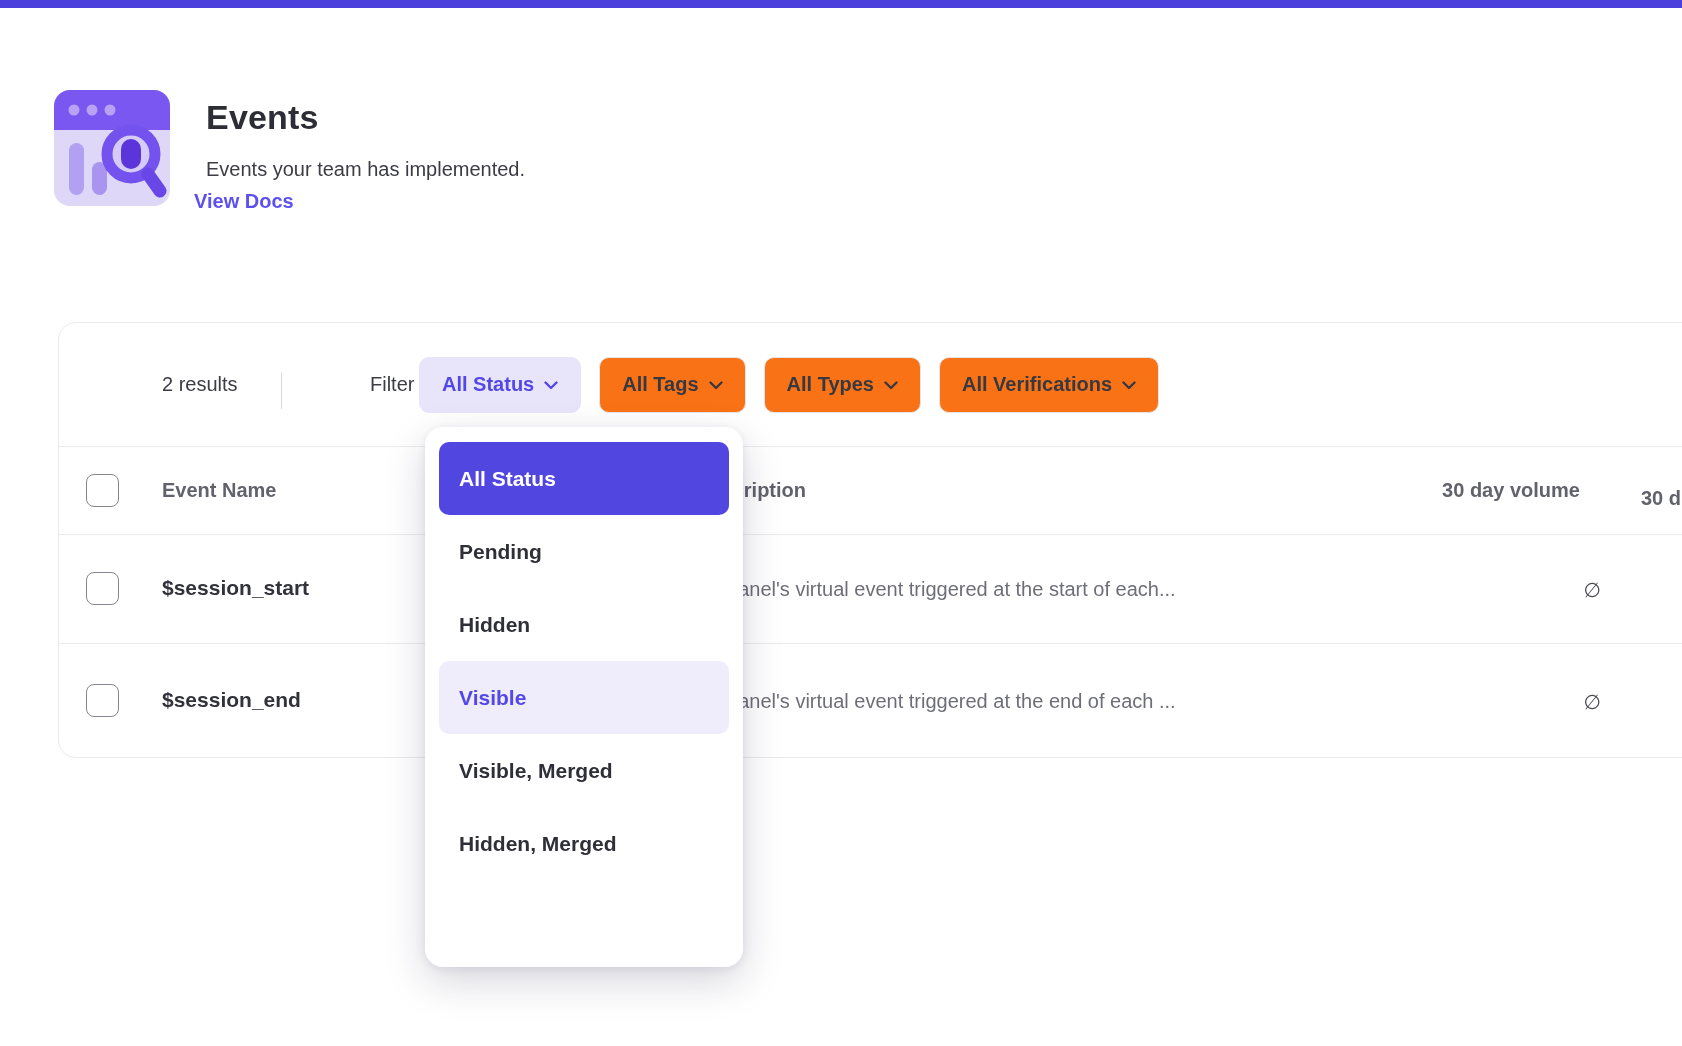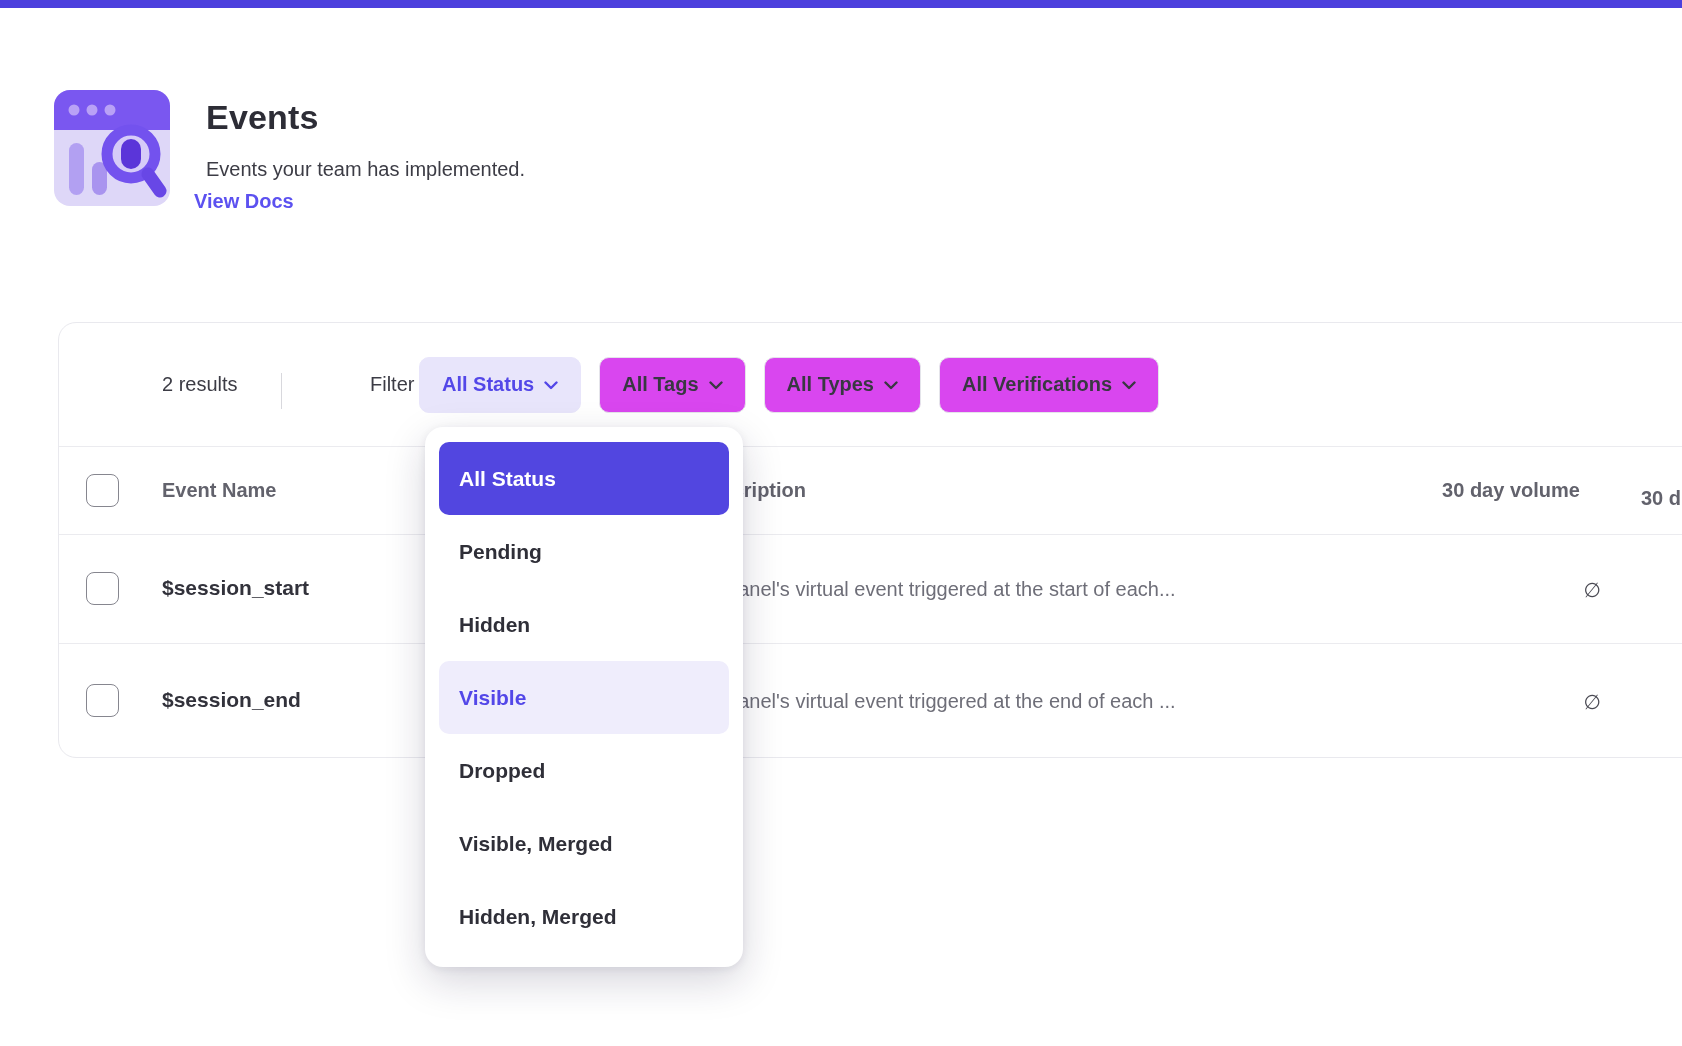--- a/index.html
+++ b/index.html
@@ -19,21 +19,21 @@
     background: #fff; border: 1px solid #e9e9ee; border-radius: 18px; }
   .hline { position: absolute; left: 0; width: 100%; height: 1px; background: #ebebef; }
 
   
   .filter-row { position: absolute; left: 0; top: 0; width: 100%; height: 123px; display: flex; align-items: center; }
   .results-count { position: absolute; left: 103px; font-size: 20px; color: #3c3c45; }
   .vdivider { position: absolute; left: 222px; top: 50px; width: 1px; height: 36px; background: #d8d8dd; }
   .filter-by { position: absolute; left: 282px; font-size: 20px; color: #3c3c45; margin-left: 29px; }
   .pills { position: absolute; left: 360px; display: flex; gap: 18px; align-items: center; }
   .pill { height: 56px; border-radius: 10px; display: inline-flex; align-items: center; gap: 10px;
-    padding: 0 22px; font-size: 20px; font-weight: 600; color: #383841; background: #d946ef;
+    padding: 0 22px; font-size: 20px; font-weight: 600; color: #383841; background: #f97316;
     border: 1px solid #e4e4ea; cursor: pointer; white-space: nowrap; }
   .pill.active { background: #e8e5fb; border-color: #e8e5fb; color: #5347e8; }
   .chev { display: inline-block; margin-top: 2px; }
 
   
   .th { font-size: 20px; font-weight: 600; color: #62626c; position: absolute; white-space: nowrap; }
   .cell-name { font-size: 21px; font-weight: 600; color: #32323b; position: absolute; white-space: nowrap; }
   .cell-desc { font-size: 20px; color: #6e6e78; position: absolute; white-space: nowrap; }
   .cell-num { position: absolute; font-size: 20px; color: #4a4a53; text-align: right; width: 180px; }
   .checkbox { position: absolute; left: 27px; width: 33px; height: 33px; border: 1.5px solid #86868f;
@@ -133,16 +133,15 @@
     <span class="cell-desc" style="left:637px; top:367px">Mixpanel's virtual event triggered at the end of each ...</span>
     <span class="cell-num" style="left:1362px; top:367px">∅</span>
   </div>
 </div>
 
 <div class="dropdown">
   <div class="dd-item selected">All Status</div>
   <div class="dd-item">Pending</div>
   <div class="dd-item">Hidden</div>
   <div class="dd-item highlighted">Visible</div>
-  <div class="dd-item">Dropped</div>
   <div class="dd-item">Visible, Merged</div>
   <div class="dd-item">Hidden, Merged</div>
 </div>
 
 </body></html>

